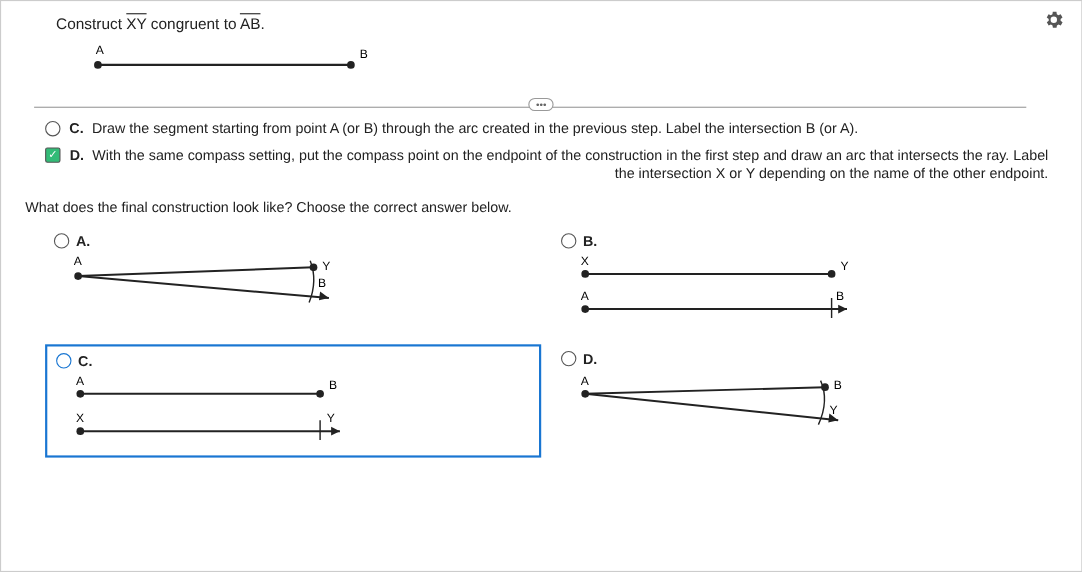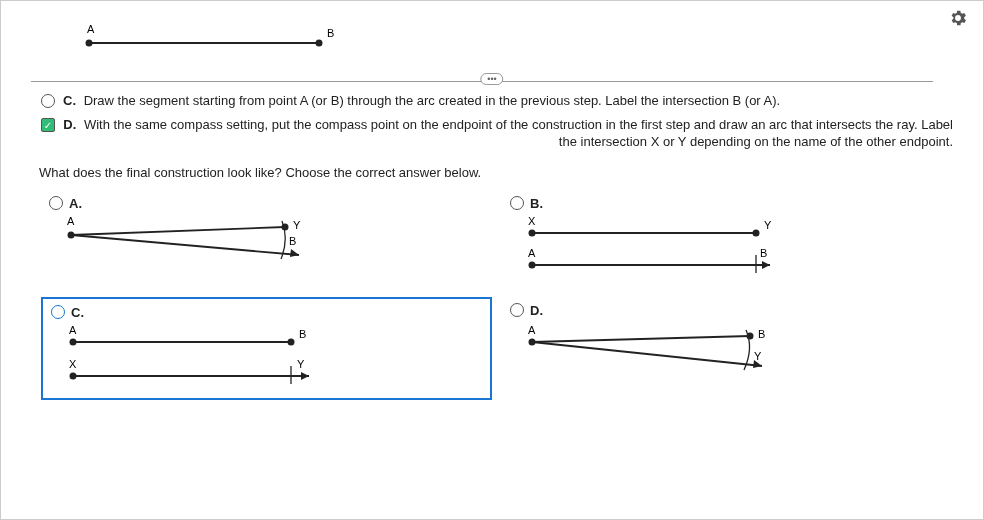--- a/index.html
+++ b/index.html
@@ -71,21 +71,21 @@
       background: #3b7;
       color: #fff;
       font-size: 10px;
       text-align: center;
       line-height: 13px;
       border-radius: 2px;
     }
     .mc-letter { font-weight: bold; margin-right: 4px; }
     .mc-text { line-height: 1.35; text-align: right; }
     .sub-question {
-      margin: 14px 30px 10px 38px;
+      margin: 14px 30px 10px 22px;
     }
     .choice-grid {
       display: grid;
       grid-template-columns: 1fr 1fr;
       gap: 8px 10px;
       margin: 6px 30px 0 40px;
     }
     .choice-cell {
       position: relative;
       padding: 6px 8px 6px 8px;
@@ -120,20 +120,23 @@
 <body>
 
 <div class="page">
 
   <div class="gear-icon">
     <svg viewBox="0 0 24 24" width="20" height="20">
         <path fill="#555" d="M19.4 13a7.5 7.5 0 0 0 .1-1 7.5 7.5 0 0 0-.1-1l2.1-1.6-2-3.5-2.5 1a7.4 7.4 0 0 0-1.7-1l-.4-2.6h-4l-.4 2.6a7.4 7.4 0 0 0-1.7 1l-2.5-1-2 3.5L6.5 11a7.5 7.5 0 0 0-.1 1 7.5 7.5 0 0 0 .1 1l-2.1 1.6 2 3.5 2.5-1a7.4 7.4 0 0 0 1.7 1l.4 2.6h4l.4-2.6a7.4 7.4 0 0 0 1.7-1l2.5 1 2-3.5Zm-7.4 2.5A3.5 3.5 0 1 1 15.5 12 3.5 3.5 0 0 1 12 15.5Z"></path>
       </svg>
   </div>
 
+  <div class="question-title">
+    <span>Construct </span><span style="text-decoration: overline;">XY</span><span> congruent to </span><span style="text-decoration: overline;">AB</span><span>.</span>
+  </div>
 
   <div class="segment-ab-area">
     <svg width="260" height="36">
       <text x="6" y="10" font-size="11">A</text>
       <circle cx="8" cy="20" r="3.5" fill="#222"></circle>
       <line x1="8" y1="20" x2="238" y2="20" stroke="#222" stroke-width="2"></line>
       <circle cx="238" cy="20" r="3.5" fill="#222"></circle>
       <text x="246" y="14" font-size="11">B</text>
     </svg>
   </div>

